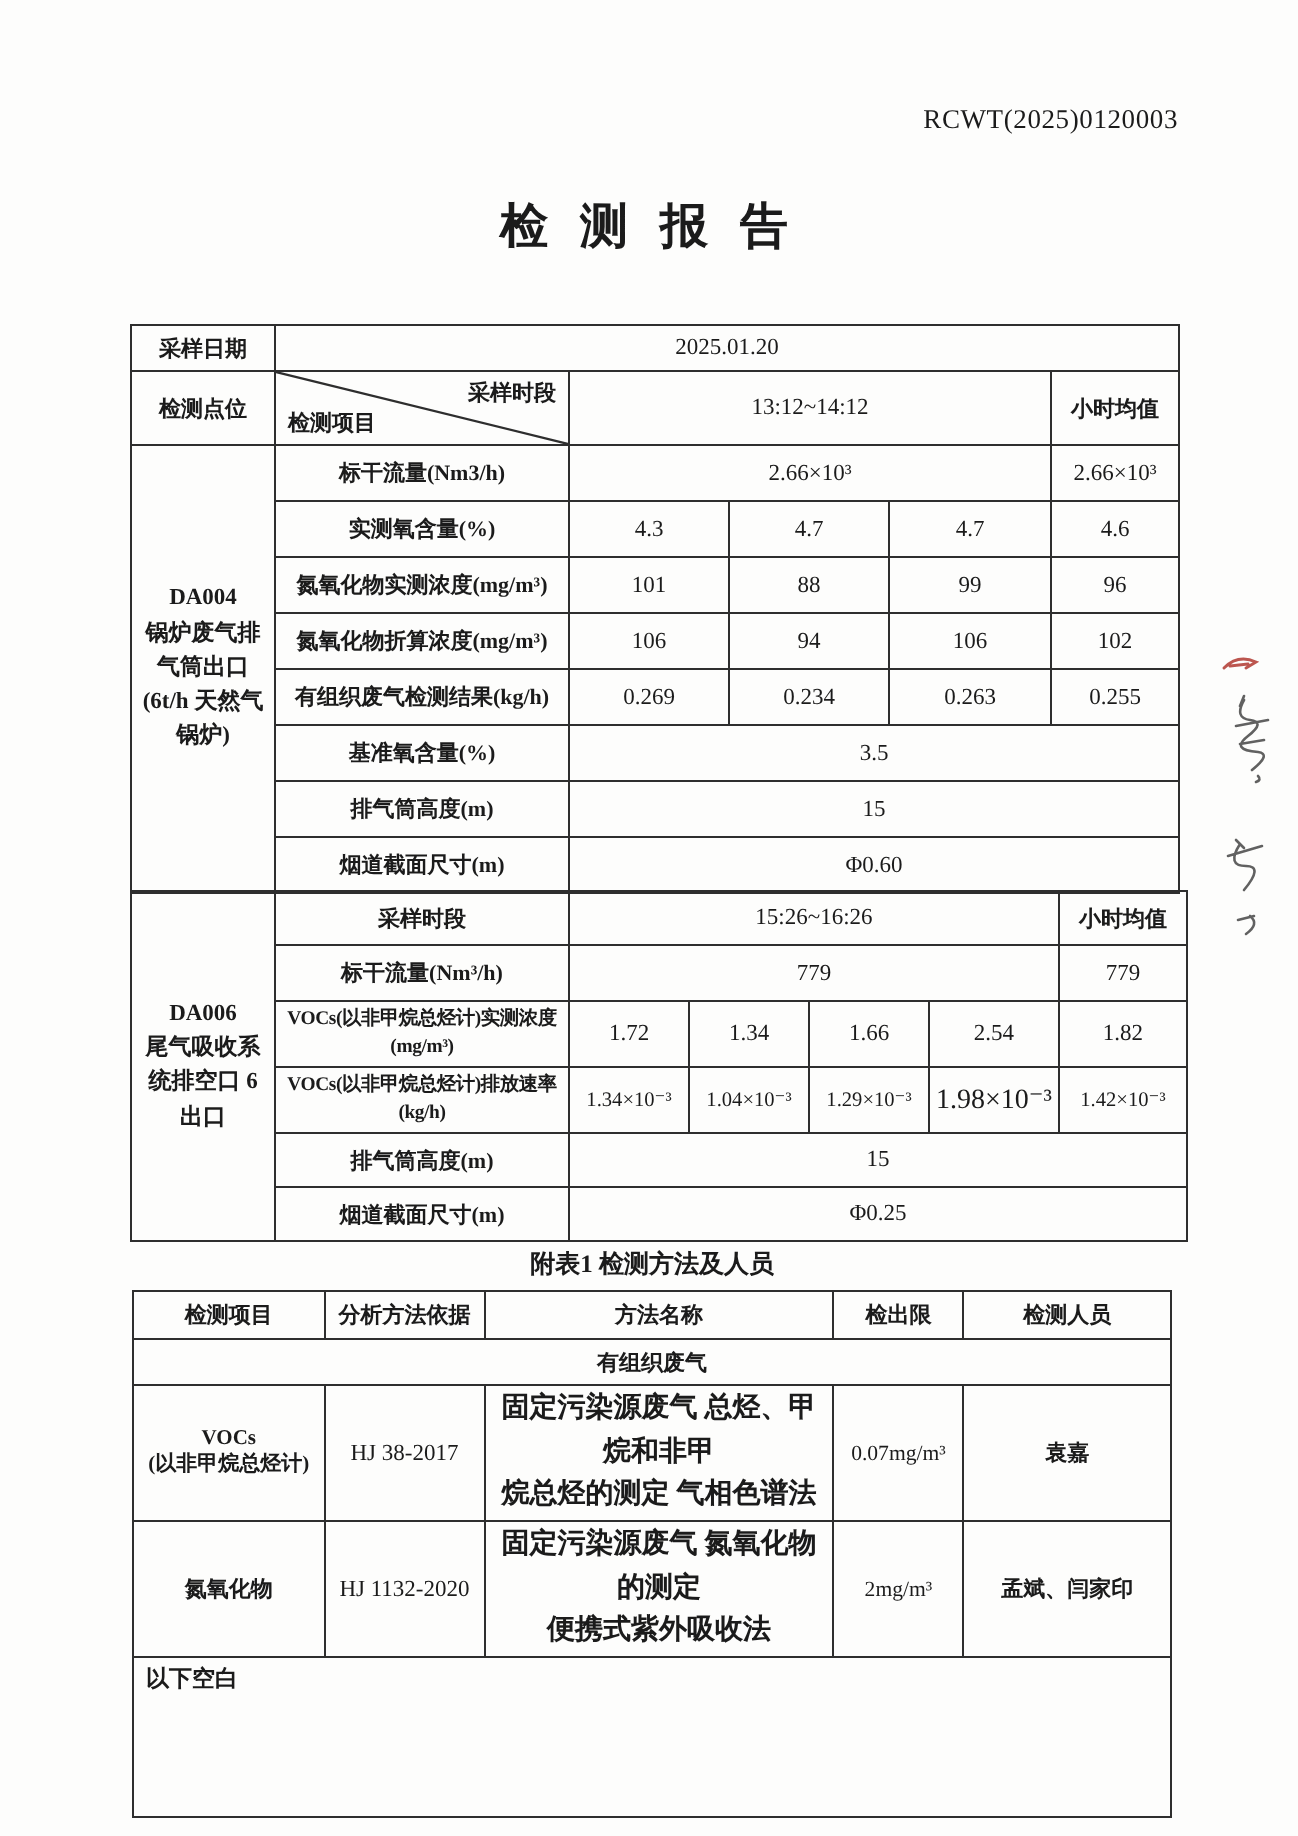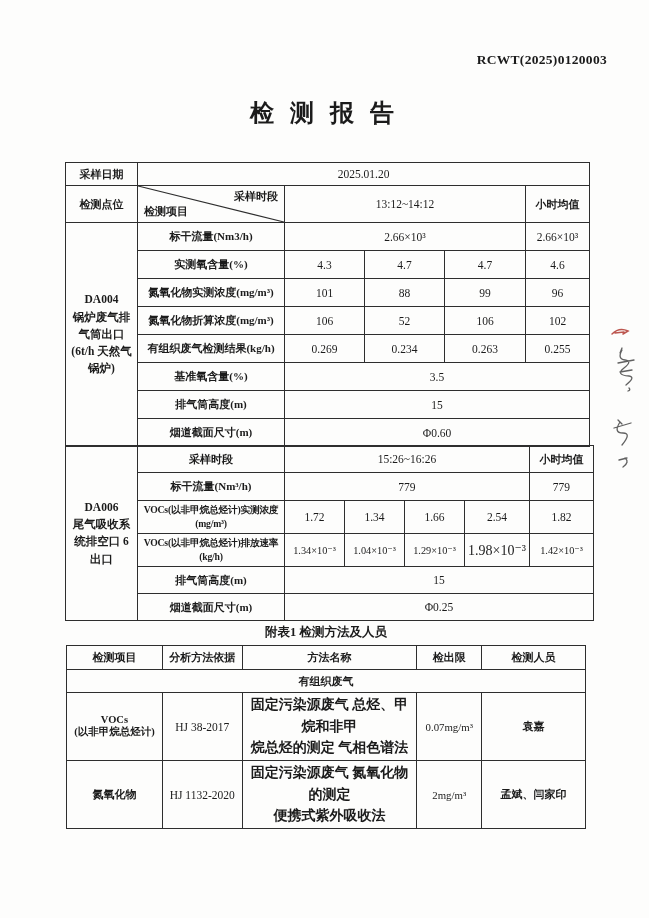--- a/index.html
+++ b/index.html
@@ -2,21 +2,21 @@
 <html><head>
 <meta charset="utf-8">
 <style>
   html,body { margin:0; padding:0; }
   body { width:649px; height:918px; background:#f4f4f2; }
   .page {
     position:relative; width:649px; height:918px; background:#fdfdfc;
     font-family:"Liberation Serif","DejaVu Serif",serif; color:#1b1b1b;
     overflow:hidden;
   }
-  .code { position:absolute; top:52px; right:42px; font-weight:bold; font-size:13.5px; letter-spacing:.3px; }
+  .code { position:absolute; top:52px; right:60px; font-weight:normal; font-size:13.5px; letter-spacing:.3px; }
   .company { position:absolute; top:74px; left:0; width:100%; text-align:center; font-weight:bold; font-size:16px; letter-spacing:1px; }
   .title { position:absolute; top:97px; left:0; width:100%; text-align:center; font-weight:bold; font-size:24px; letter-spacing:5px; margin:0; }
   .caption-row { position:absolute; top:141px; left:65px; width:524px; height:18px; }
   .caption { display:block; text-align:center; font-weight:bold; font-size:12.5px; }
   .pagination { position:absolute; right:-4px; top:0; font-weight:bold; font-size:12.5px; letter-spacing:1px; }
 
   .tables { position:absolute; top:162px; left:65px; }
   table { border-collapse:collapse; table-layout:fixed; }
   #t2 { margin-top:-1.6px; }
   td { border:1.6px solid #2e2e2e; text-align:center; vertical-align:middle; padding:1px 3px; overflow:hidden; }
@@ -103,21 +103,21 @@
       <tr class="rh28">
         <td class="lbl">氮氧化物实测浓度(mg/m³)</td>
         <td class="val">101</td>
         <td class="val">88</td>
         <td class="val">99</td>
         <td class="val">96</td>
       </tr>
       <tr class="rh28">
         <td class="lbl">氮氧化物折算浓度(mg/m³)</td>
         <td class="val">106</td>
-        <td class="val">52</td>
+        <td class="val">94</td>
         <td class="val">106</td>
         <td class="val">102</td>
       </tr>
       <tr class="rh28">
         <td class="lbl">有组织废气检测结果(kg/h)</td>
         <td class="val">0.269</td>
         <td class="val">0.234</td>
         <td class="val">0.263</td>
         <td class="val">0.255</td>
       </tr>
@@ -222,20 +222,23 @@
         <td class="lbl">袁嘉</td>
       </tr>
       <tr class="rh36">
         <td class="lbl">氮氧化物</td>
         <td class="val">HJ 1132-2020</td>
         <td class="lbl method pre">固定污染源废气 氮氧化物的测定
 便携式紫外吸收法</td>
         <td class="val" style="font-size:10.8px">2mg/m³</td>
         <td class="lbl">孟斌、闫家印</td>
       </tr>
+      <tr class="rh76">
+        <td class="note-cell" colspan="5">以下空白</td>
+      </tr>
     </tbody>
       </table>
   </div>
 
   <svg class="handwriting" width="50" height="160" viewBox="0 0 50 160">
     <path class="hw-red" d="M14,16 q7,-7 16,-3 l-5,3 m-8,-1 l9,-1"></path>
     <path class="hw-gray" d="M24,30 l-2,5 m2,-3 q-5,9 3,10 q8,1 -1,8 q-9,7 5,8 q7,1 -3,9 m-8,-22 l16,-3 m-14,12 l12,-2"></path>
     <path class="hw-gray" d="M31,70 q2,2 -1,3"></path>
     <path class="hw-gray" d="M22,104 q-7,11 3,11 q9,0 -1,12 m-8,-17 l17,-5 m-13,-3 l4,4"></path>
     <path class="hw-gray" d="M27,140 q5,4 -2,9 m-4,-7 l8,-2"></path>

